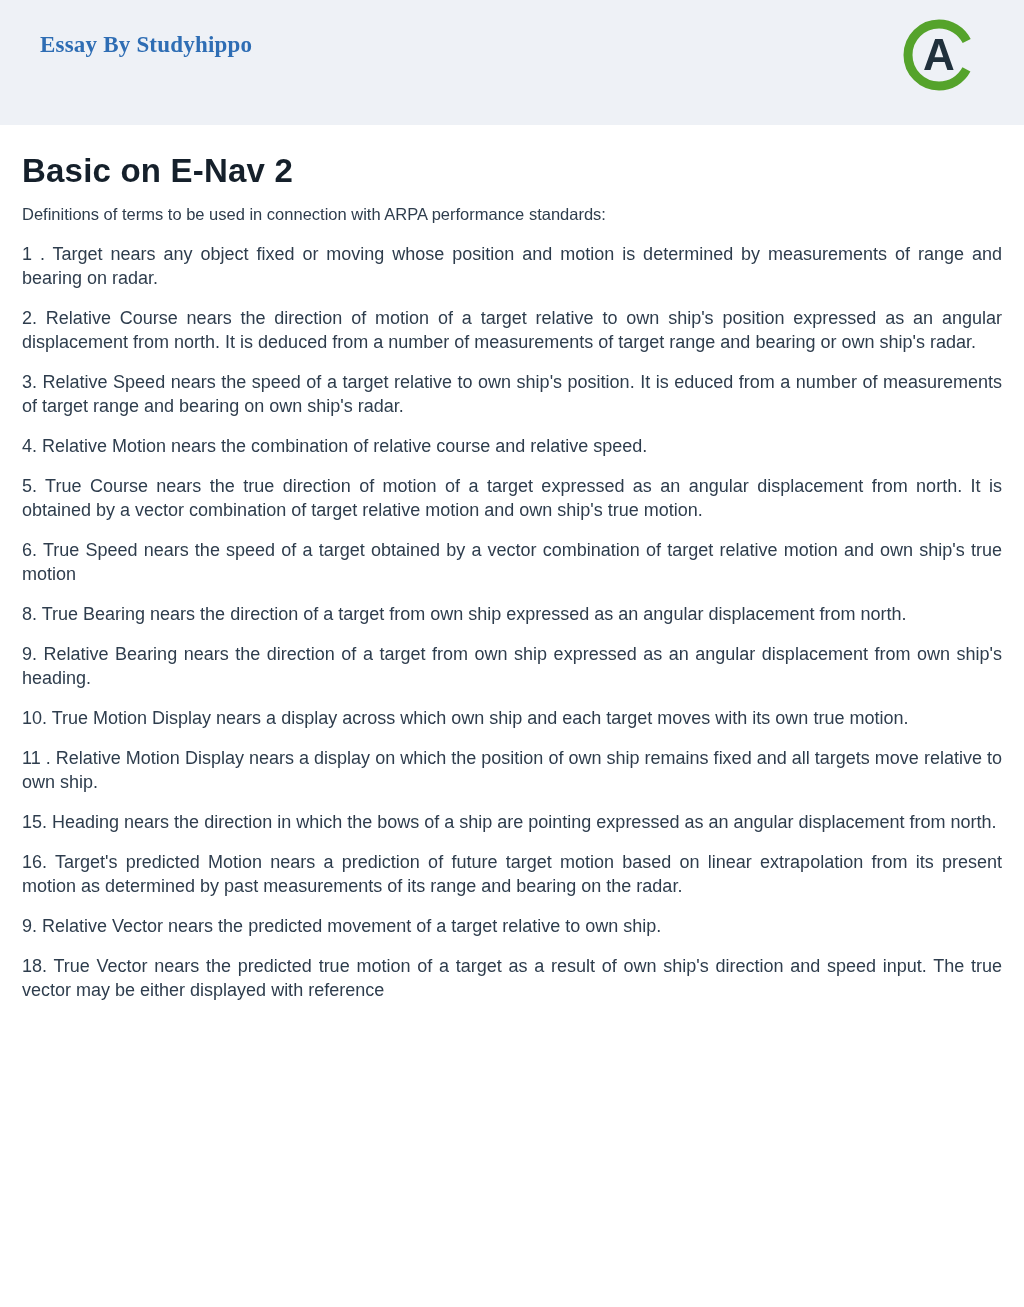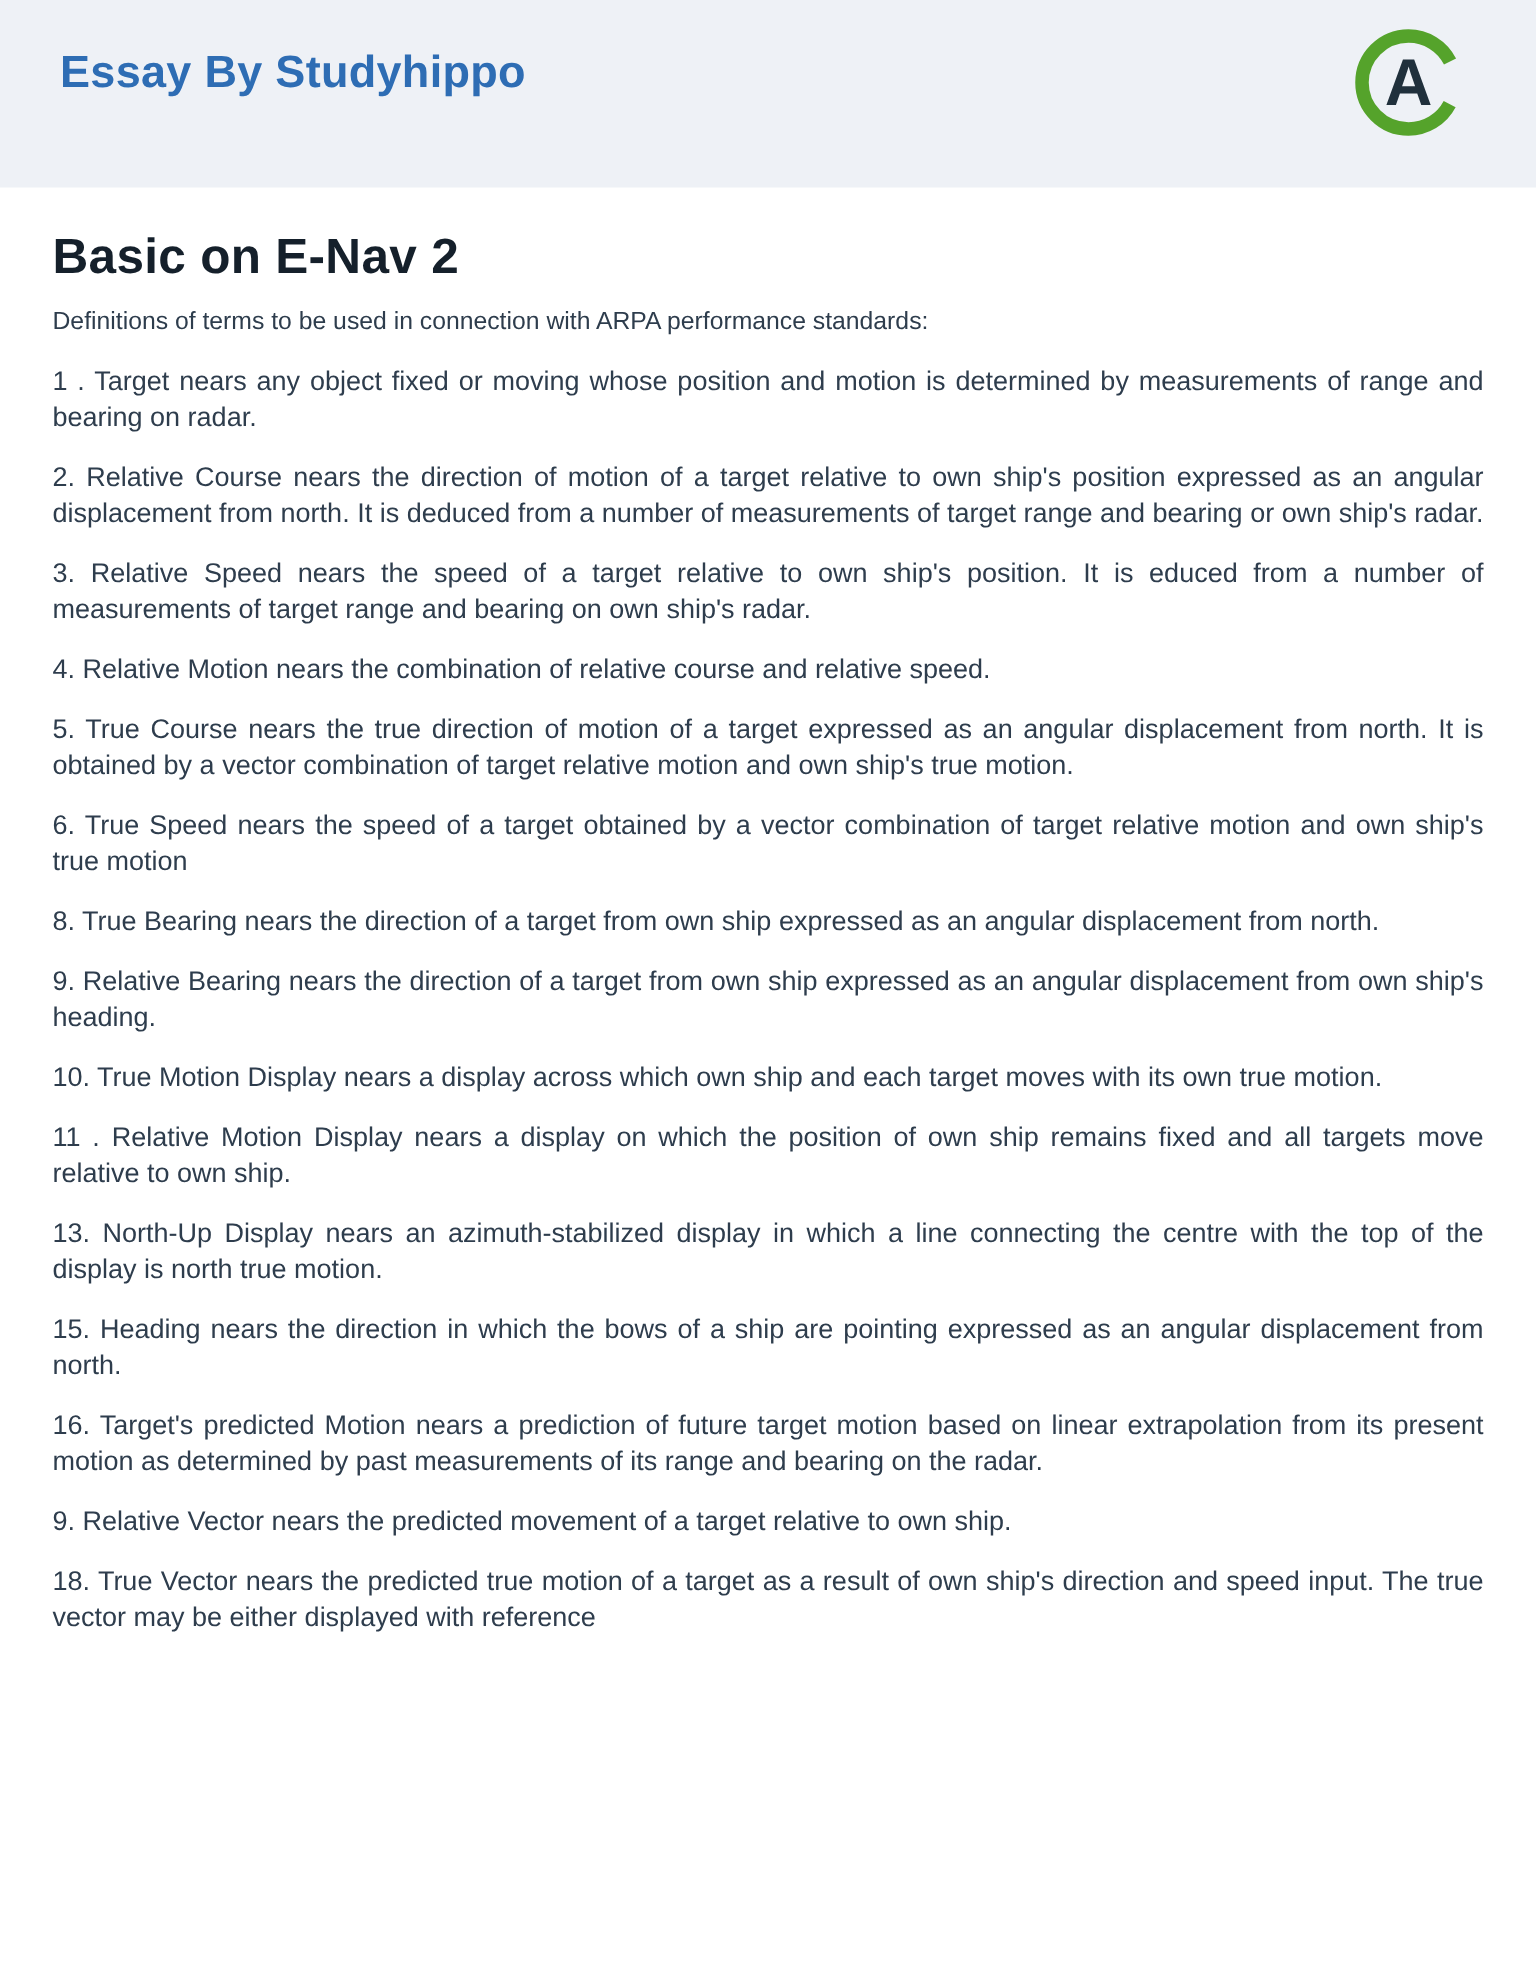--- a/index.html
+++ b/index.html
@@ -21,41 +21,42 @@
     overflow:hidden;
   }
   .header{
     background:var(--header-bg);
     padding:32px 40px 28px 40px;
     position:relative;
     height:125px;
   }
   .site-title{
     color:var(--accent);
-    font-size:30px;
+    font-size:23px;
     font-weight:700;
     letter-spacing:.2px;
     margin:0;
+    font-family:Liberation Serif, serif;
   }
   .site-url{
     display:inline-block;
     color:var(--link);
     font-size:16px;
     margin-top:15px;
     text-decoration:none;
   }
   .logo{
     position:absolute;
     right:46px;
     top:16px;
     width:78px;
     height:78px;
   }
   main{
-    padding:0 35px;
+    padding:0 22px;
   }
   .article-title{
     font-size:33px;
     font-weight:800;
     color:var(--heading);
     margin:27px 0 12px 0;
     letter-spacing:.2px;
   }
   .intro{
     font-size:16.5px;
@@ -93,19 +94,18 @@
       <p class="para">1 . Target nears any object fixed or moving whose position and motion is determined by measurements of range and bearing on radar.</p>
       <p class="para">2. Relative Course nears the direction of motion of a target relative to own ship's position expressed as an angular displacement from north. It is deduced from a number of measurements of target range and bearing or own ship's radar.</p>
       <p class="para">3. Relative Speed nears the speed of a target relative to own ship's position. It is educed from a number of measurements of target range and bearing on own ship's radar.</p>
       <p class="para">4. Relative Motion nears the combination of relative course and relative speed.</p>
       <p class="para">5. True Course nears the true direction of motion of a target expressed as an angular displacement from north. It is obtained by a vector combination of target relative motion and own ship's true motion.</p>
       <p class="para">6. True Speed nears the speed of a target obtained by a vector combination of target relative motion and own ship's true motion</p>
       <p class="para">8. True Bearing nears the direction of a target from own ship expressed as an angular displacement from north.</p>
       <p class="para">9. Relative Bearing nears the direction of a target from own ship expressed as an angular displacement from own ship's heading.</p>
       <p class="para">10. True Motion Display nears a display across which own ship and each target moves with its own true motion.</p>
       <p class="para">11 . Relative Motion Display nears a display on which the position of own ship remains fixed and all targets move relative to own ship.</p>
-      <p class="para">13. North-Up Display nears an azimuth-stabilized display in which a line connecting the centre with the top of the display is north true motion.</p>
       <p class="para">15. Heading nears the direction in which the bows of a ship are pointing expressed as an angular displacement from north.</p>
       <p class="para">16. Target's predicted Motion nears a prediction of future target motion based on linear extrapolation from its present motion as determined by past measurements of its range and bearing on the radar.</p>
       <p class="para">9. Relative Vector nears the predicted movement of a target relative to own ship.</p>
       <p class="para">18. True Vector nears the predicted true motion of a target as a result of own ship's direction and speed input. The true vector may be either displayed with reference</p>
     </div>
 </main>
 
 </body></html>

